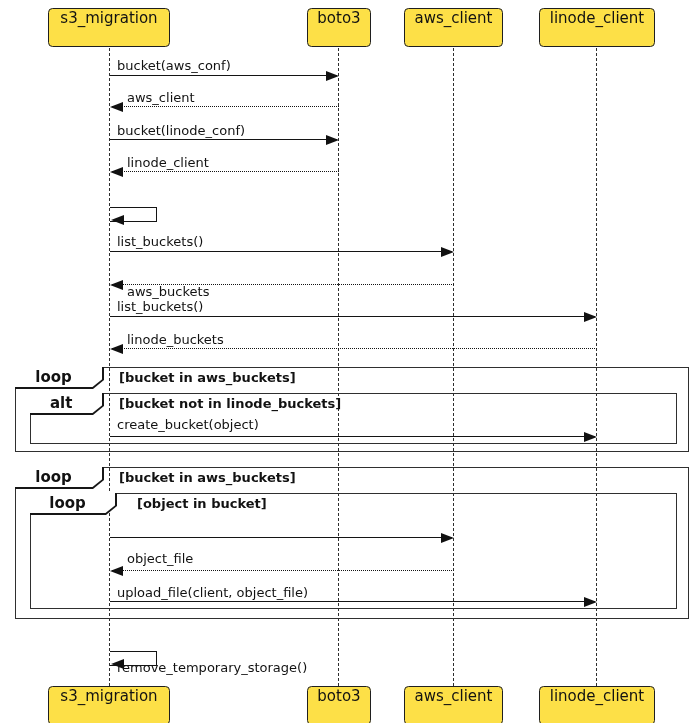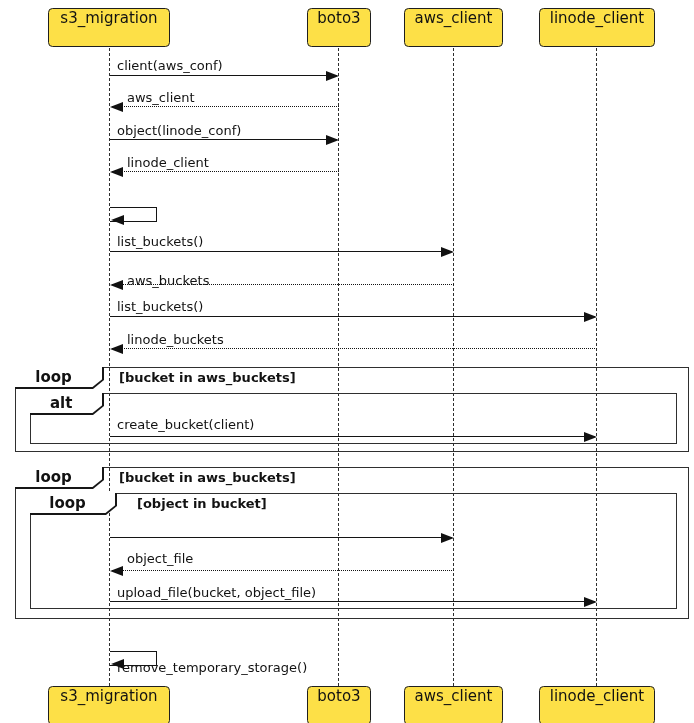--- a/index.html
+++ b/index.html
@@ -56,78 +56,79 @@
   <div class="frame" style="left:30px;top:493px;width:647px;height:116px"></div>
 
   <div class="ftag" style="left:15px;top:367px;width:89px;height:22px">
     <div class="ftag-in">loop</div>
   </div>
   <span class="guard" style="left:119px;top:370px">[bucket in aws_buckets]</span>
 
   <div class="ftag" style="left:30px;top:393px;width:74px;height:22px">
     <div class="ftag-in">alt</div>
   </div>
+  <span class="guard" style="left:119px;top:396px">[bucket not in linode_buckets]</span>
 
   <div class="ftag" style="left:15px;top:467px;width:89px;height:22px">
     <div class="ftag-in">loop</div>
   </div>
   <span class="guard" style="left:119px;top:470px">[bucket in aws_buckets]</span>
 
   <div class="ftag" style="left:30px;top:493px;width:87px;height:22px">
     <div class="ftag-in">loop</div>
   </div>
   <span class="guard" style="left:137px;top:496px">[object in bucket]</span>
 
-  <span class="mlabel" style="left:117px;top:58px">client(aws_conf)</span>
+  <span class="mlabel" style="left:117px;top:58px">bucket(aws_conf)</span>
   <div class="line-solid" style="left:110px;top:75px;width:227px"></div>
   <div class="head-r" style="left:326px;top:71px"></div>
 
   <span class="mlabel" style="left:127px;top:90px">aws_client</span>
   <div class="line-dot" style="left:112px;top:106px;width:227px"></div>
   <div class="head-l" style="left:110px;top:102px"></div>
 
-  <span class="mlabel" style="left:117px;top:123px">object(linode_conf)</span>
+  <span class="mlabel" style="left:117px;top:123px">bucket(linode_conf)</span>
   <div class="line-solid" style="left:110px;top:139px;width:227px"></div>
   <div class="head-r" style="left:326px;top:135px"></div>
 
   <span class="mlabel" style="left:127px;top:155px">linode_client</span>
   <div class="line-dot" style="left:112px;top:171px;width:227px"></div>
   <div class="head-l" style="left:110px;top:167px"></div>
 
   <div class="selfbox" style="left:110px;top:207px"></div>
   <div class="head-l" style="left:111px;top:215px"></div>
 
   <span class="mlabel" style="left:117px;top:234px">list_buckets()</span>
   <div class="line-solid" style="left:110px;top:251px;width:342px"></div>
   <div class="head-r" style="left:441px;top:247px"></div>
 
-  <span class="mlabel" style="left:127px;top:273px">aws_buckets</span>
+  <span class="mlabel" style="left:127px;top:284px">aws_buckets</span>
   <div class="line-dot" style="left:112px;top:284px;width:342px"></div>
   <div class="head-l" style="left:110px;top:280px"></div>
 
   <span class="mlabel" style="left:117px;top:299px">list_buckets()</span>
   <div class="line-solid" style="left:110px;top:316px;width:485px"></div>
   <div class="head-r" style="left:584px;top:312px"></div>
 
   <span class="mlabel" style="left:127px;top:332px">linode_buckets</span>
   <div class="line-dot" style="left:112px;top:348px;width:485px"></div>
   <div class="head-l" style="left:110px;top:344px"></div>
 
-  <span class="mlabel" style="left:117px;top:417px">create_bucket(client)</span>
+  <span class="mlabel" style="left:117px;top:417px">create_bucket(object)</span>
   <div class="line-solid" style="left:110px;top:436px;width:485px"></div>
   <div class="head-r" style="left:584px;top:432px"></div>
 
   <div class="line-solid" style="left:110px;top:537px;width:342px"></div>
   <div class="head-r" style="left:441px;top:533px"></div>
 
   <span class="mlabel" style="left:127px;top:551px">object_file</span>
   <div class="line-dot" style="left:112px;top:570px;width:342px"></div>
   <div class="head-l" style="left:110px;top:566px"></div>
 
-  <span class="mlabel" style="left:117px;top:585px">upload_file(bucket, object_file)</span>
+  <span class="mlabel" style="left:117px;top:585px">upload_file(client, object_file)</span>
   <div class="line-solid" style="left:110px;top:601px;width:485px"></div>
   <div class="head-r" style="left:584px;top:597px"></div>
 
   <span class="mlabel" style="left:117px;top:660px">remove_temporary_storage()</span>
   <div class="selfbox" style="left:110px;top:651px"></div>
   <div class="head-l" style="left:111px;top:659px"></div>
 
   <div class="pbox" style="left:48px;top:686px;width:122px">
     <span>s3_migration</span>
   </div>

